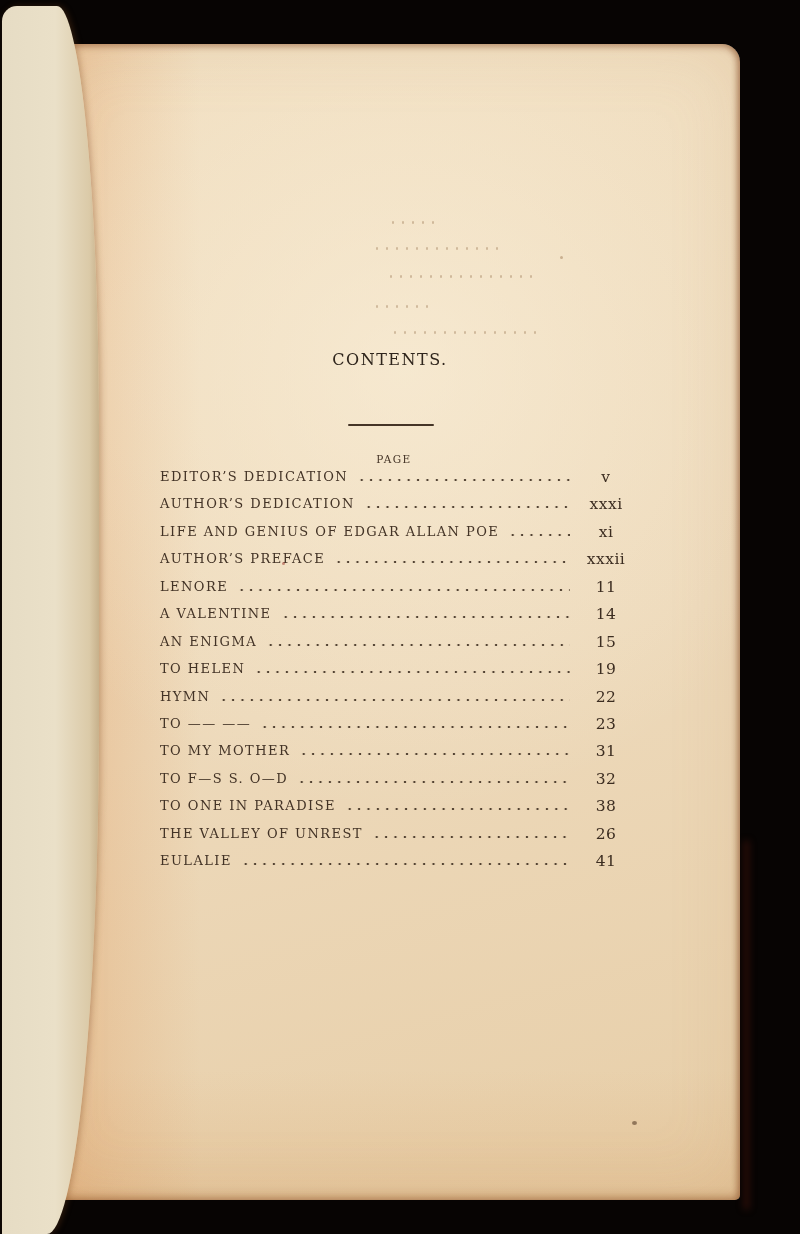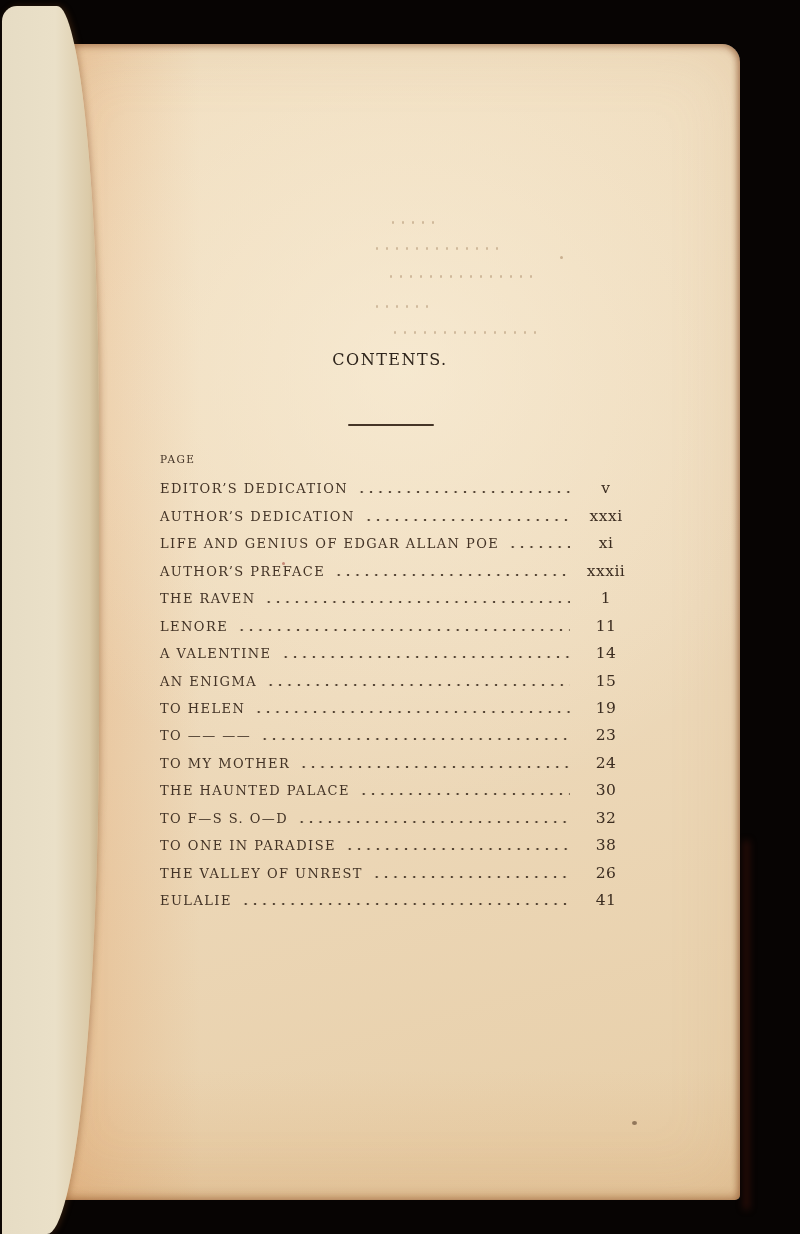--- a/index.html
+++ b/index.html
@@ -49,28 +49,28 @@
     position:absolute;left:0;top:306px;width:100%;
     text-align:center;font-size:16px;letter-spacing:1.5px;
     color:var(--title-ink);font-weight:normal;
   }
   .title-rule{
     position:absolute;left:308px;top:380px;width:86px;height:2px;
     background:#453527;border-radius:1px;
   }
   .col-header{
     position:absolute;left:120px;top:409px;width:474px;
-    text-align:left;padding-right:6px;
+    text-align:center;padding-right:6px;
     font-size:10.5px;letter-spacing:1.4px;color:var(--ink);
   }
   .toc{
     position:absolute;left:120px;top:425px;width:474px;
   }
   .row{
-    display:flex;align-items:flex-end;height:27.45px;
+    display:flex;height:27.45px;
   }
   .label{
     white-space:nowrap;line-height:15px;
     font-size:13px;letter-spacing:1.45px;color:var(--ink);
   }
   .dots{
     flex:1;height:15px;margin:0 8px 0 9px;
     background-image:radial-gradient(circle, rgba(62,46,32,.88) 1.05px, rgba(0,0,0,0) 1.55px);
     background-size:9.4px 6px;
     background-position:0 calc(100% - 1px);
@@ -131,25 +131,20 @@
     <span class="dots"></span>
     <span class="num">xi</span>
   </div>
 
   <div class="row">
     <span class="label">AUTHOR’S PREFACE</span>
     <span class="dots"></span>
     <span class="num">xxxii</span>
   </div>
 
-  <div class="row">
-    <span class="label">THE RAVEN</span>
-    <span class="dots"></span>
-    <span class="num">1</span>
-  </div>
 
   <div class="row">
     <span class="label">LENORE</span>
     <span class="dots"></span>
     <span class="num">11</span>
   </div>
 
   <div class="row">
     <span class="label">A VALENTINE</span>
     <span class="dots"></span>
@@ -162,39 +157,39 @@
     <span class="num">15</span>
   </div>
 
 
   <div class="row">
     <span class="label">TO HELEN</span>
     <span class="dots"></span>
     <span class="num">19</span>
   </div>
 
+  <div class="row">
+    <span class="label">HYMN</span>
+    <span class="dots"></span>
+    <span class="num">22</span>
+  </div>
 
   <div class="row">
     <span class="label">TO —— ——</span>
     <span class="dots"></span>
     <span class="num">23</span>
   </div>
 
   <div class="row">
     <span class="label">TO MY MOTHER</span>
     <span class="dots"></span>
-    <span class="num">24</span>
-  </div>
-
-
-  <div class="row">
-    <span class="label">THE HAUNTED PALACE</span>
-    <span class="dots"></span>
-    <span class="num">30</span>
-  </div>
+    <span class="num">31</span>
+  </div>
+
+
 
   <div class="row">
     <span class="label">TO F—S S. O—D</span>
     <span class="dots"></span>
     <span class="num">32</span>
   </div>
 
 
   <div class="row">
     <span class="label">TO ONE IN PARADISE</span>

